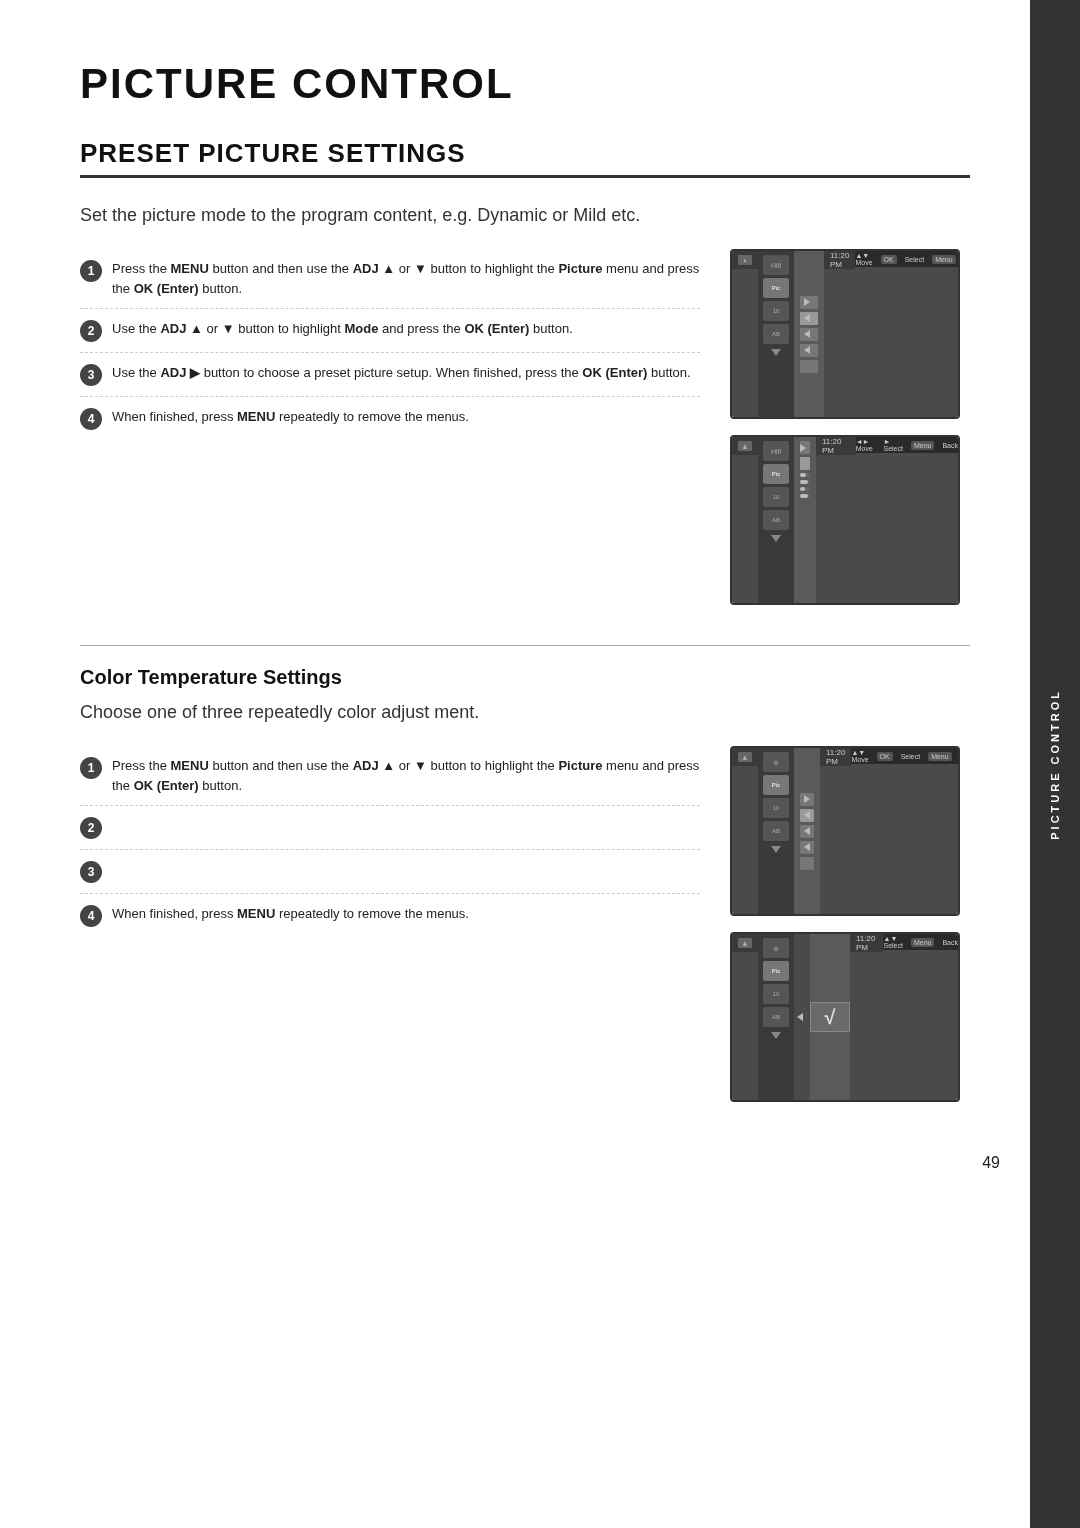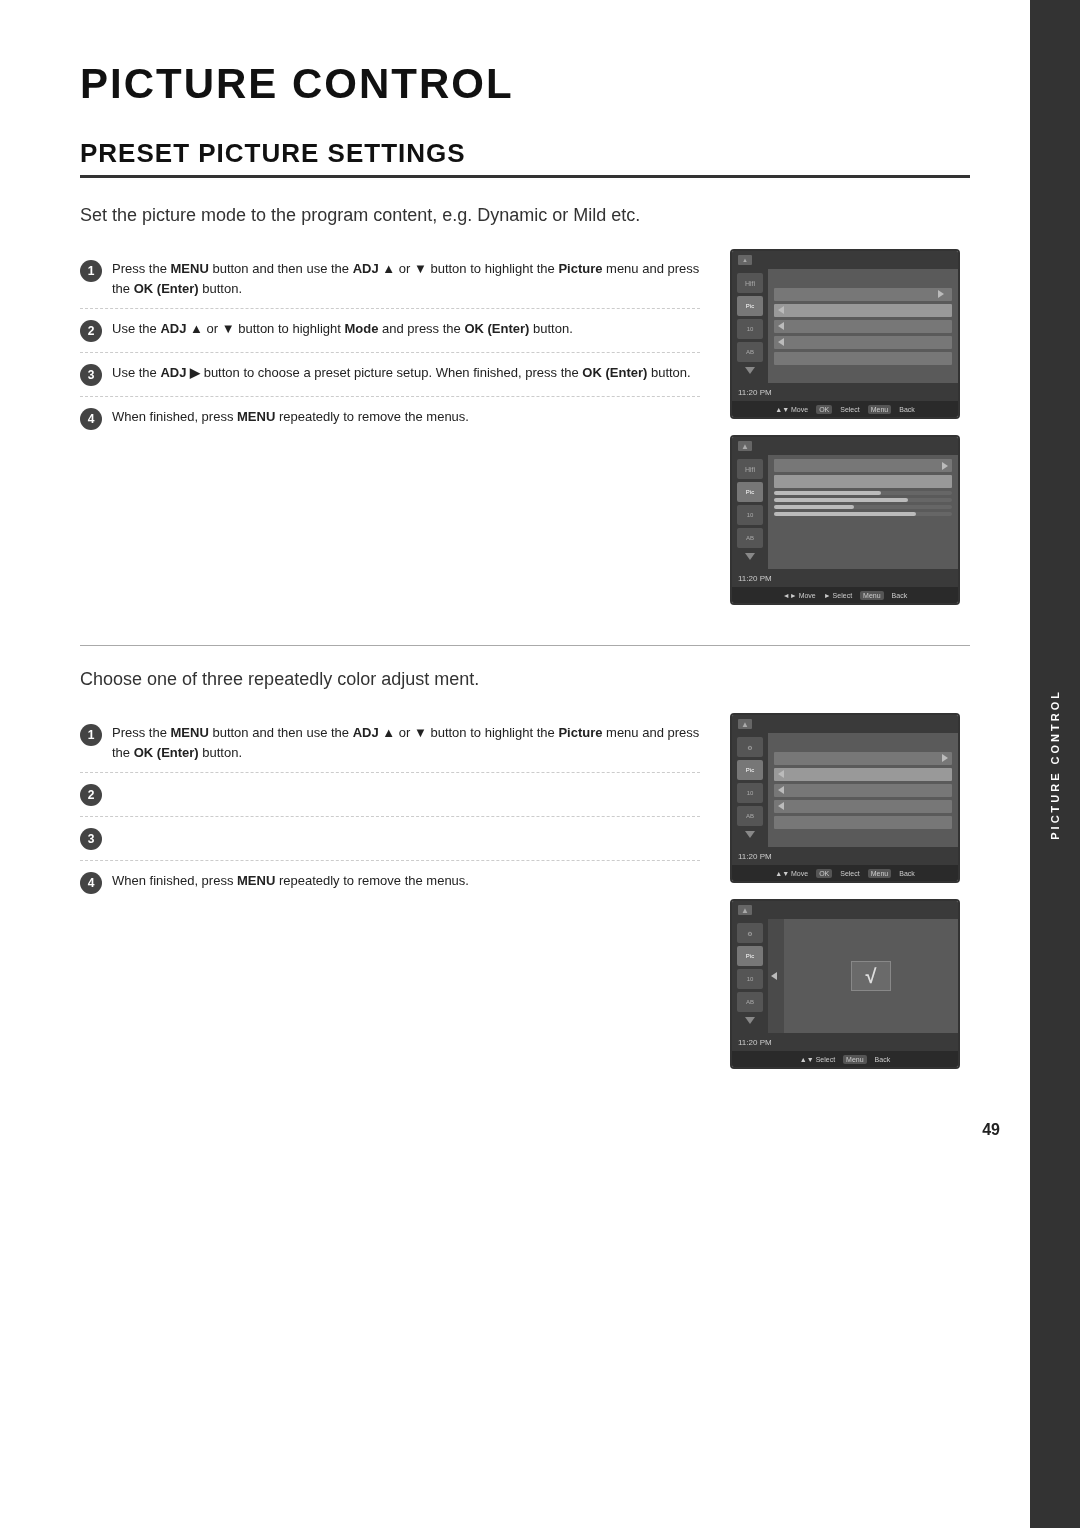--- a/index.html
+++ b/index.html
@@ -116,22 +116,21 @@
       border-radius: 4px;
       position: relative;
       overflow: hidden;
     }
 
     .tv-inner {
       width: 100%;
       height: 100%;
       background: #4a4a4a;
       display: flex;
-      flex-direction: column;
-      justify-content: flex-end;
+      flex-direction: row;
     }
 
     .tv-top-bar {
       height: 18px;
       background: #3a3a3a;
       display: flex;
       align-items: center;
       padding: 0 6px;
       gap: 4px;
     }
@@ -276,21 +275,21 @@
       text-transform: uppercase;
       color: #fff;
       white-space: nowrap;
     }
 
     .page-number {
       position: absolute;
       bottom: 30px;
       right: 80px;
       font-size: 16px;
-      font-weight: bold;
+      font-weight: normal;
       color: #222;
     }
 
     .color-section {
       margin-top: 20px;
     }
 
     .separator-line {
       border: none;
       border-top: 1px solid #aaa;
@@ -454,20 +453,21 @@
           </div>
         </div>
       </div>
 
     </div>
   </div>
 
   <hr class="separator-line">
 
   <div class="color-section">
+    <h3 class="subsection-title">Color Temperature Settings</h3>
     <p class="description-text">Choose one of three repeatedly color adjust ment.</p>
 
     <div class="content-row">
 
       <div class="steps-column">
 
         <div class="step-item">
           <div class="step-circle">1</div>
           <div class="step-text">
             Press the <b>MENU</b> button and then use the <b>ADJ ▲</b> or <b>▼</b> button to highlight the <b>Picture</b> menu and press the <b>OK (Enter)</b> button.

